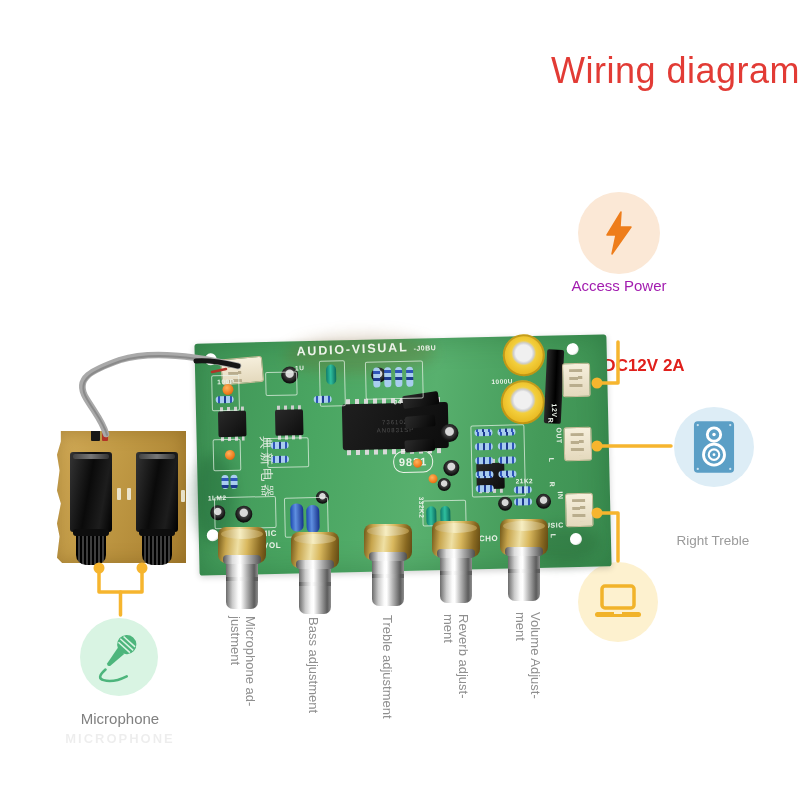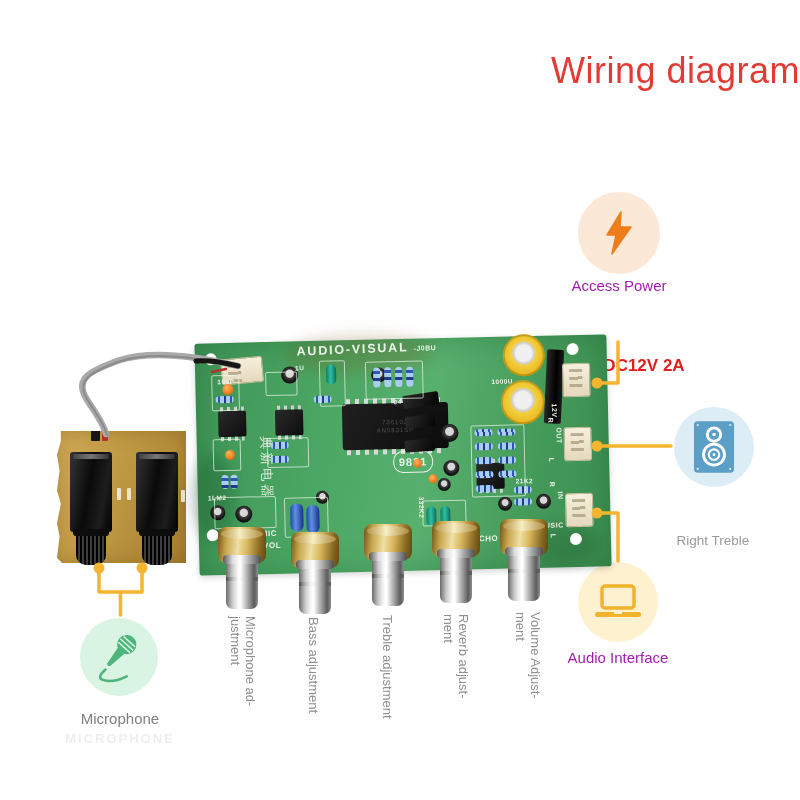--- a/index.html
+++ b/index.html
@@ -102,21 +102,20 @@
   </div>
   <div class="clabel" style="left:633px;top:533px;width:160px;font-size:13.5px;color:#9a9a9a;">Right Treble</div>
 
   <div class="ccirc" style="left:578px;top:562px;width:80px;height:80px;background:#fdf1cf;">
     <svg width="52" height="36" viewBox="0 0 52 36">
       <rect x="10" y="2" width="32" height="22" rx="3" fill="none" stroke="#f1b32a" stroke-width="3.5"></rect>
       <rect x="3" y="28" width="46" height="5" rx="2.5" fill="#f1b32a"></rect>
       <rect x="22" y="28" width="8" height="2" fill="#fdf1cf"></rect>
     </svg>
   </div>
-  <div class="clabel" style="left:538px;top:649px;width:160px;">Audio Interface</div>
 
   <div class="ccirc" style="left:80px;top:618px;width:78px;height:78px;background:#d9f4e3;">
     <svg width="54" height="54" viewBox="0 0 56 56">
       <g transform="rotate(42 28 24)">
         <circle cx="28" cy="12" r="10" fill="#4db57c"></circle>
         <g stroke="#d9f4e3" stroke-width="1.6">
           <line x1="20" y1="8" x2="36" y2="8"></line>
             <line x1="19" y1="12" x2="37" y2="12"></line>
             <line x1="20" y1="16" x2="36" y2="16"></line>
         </g>

